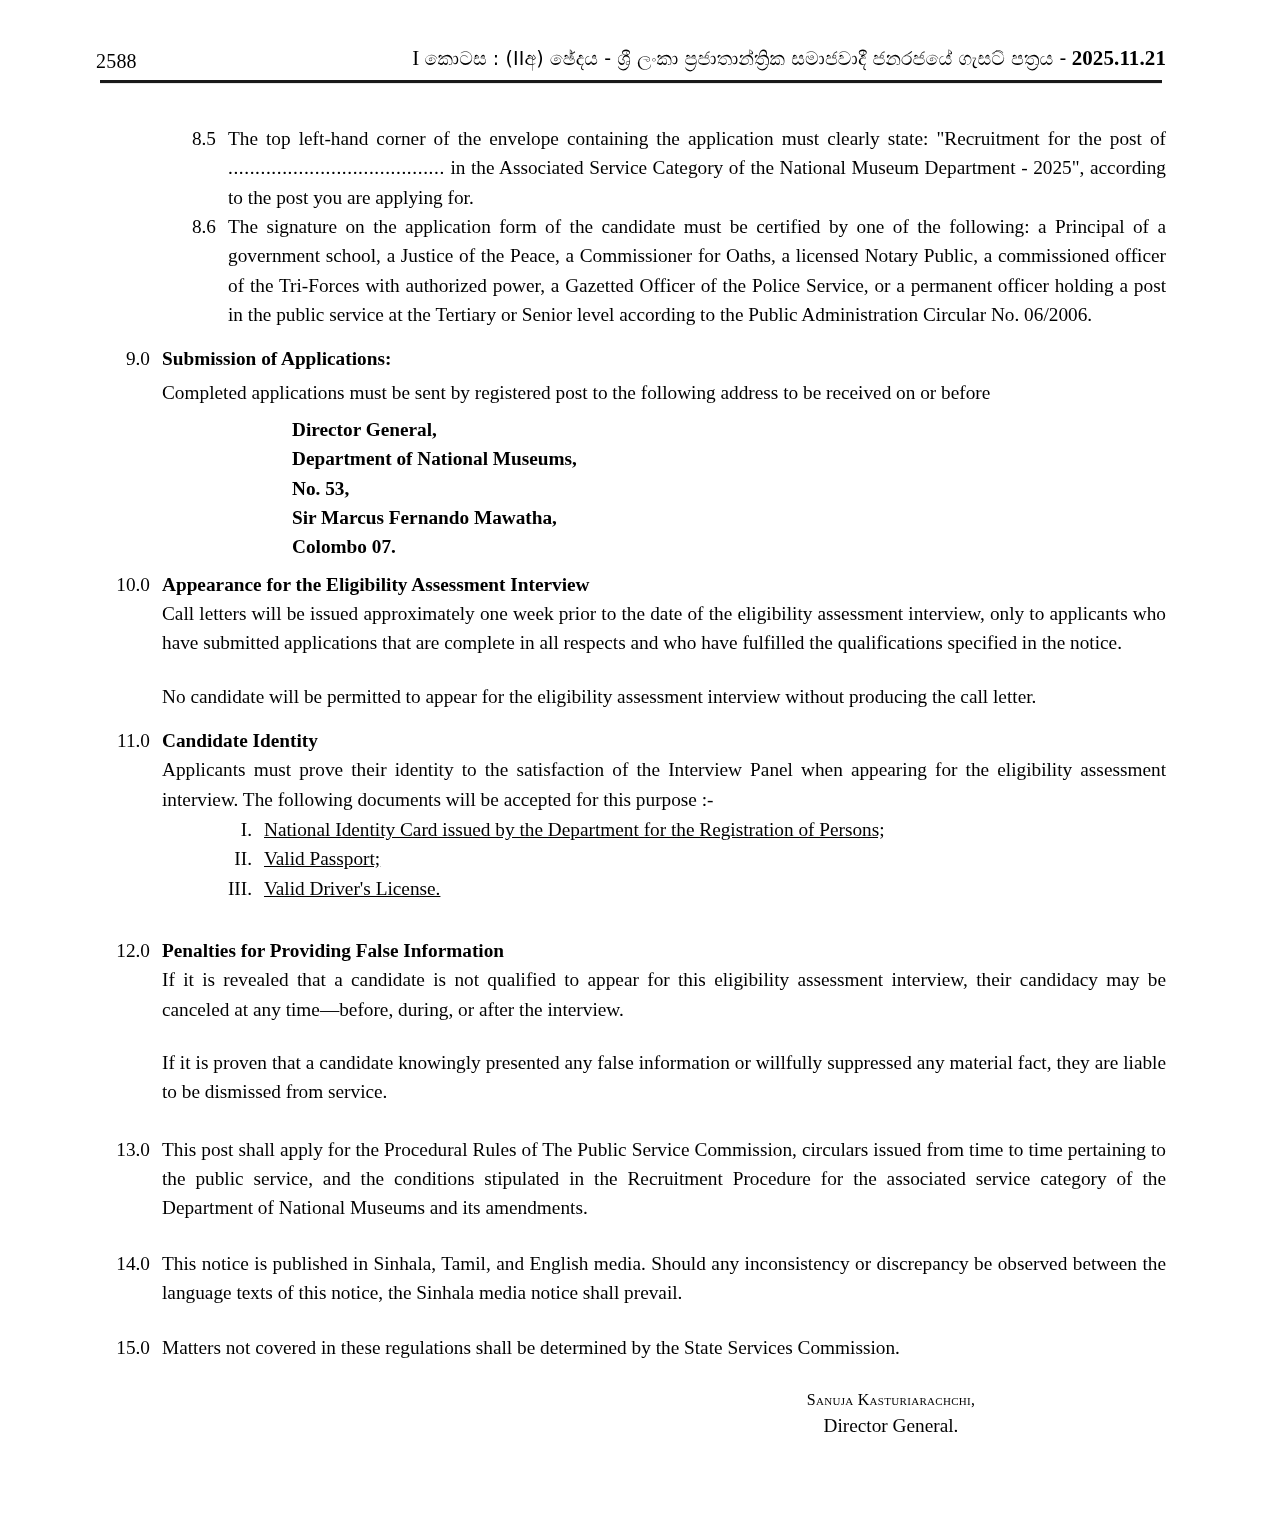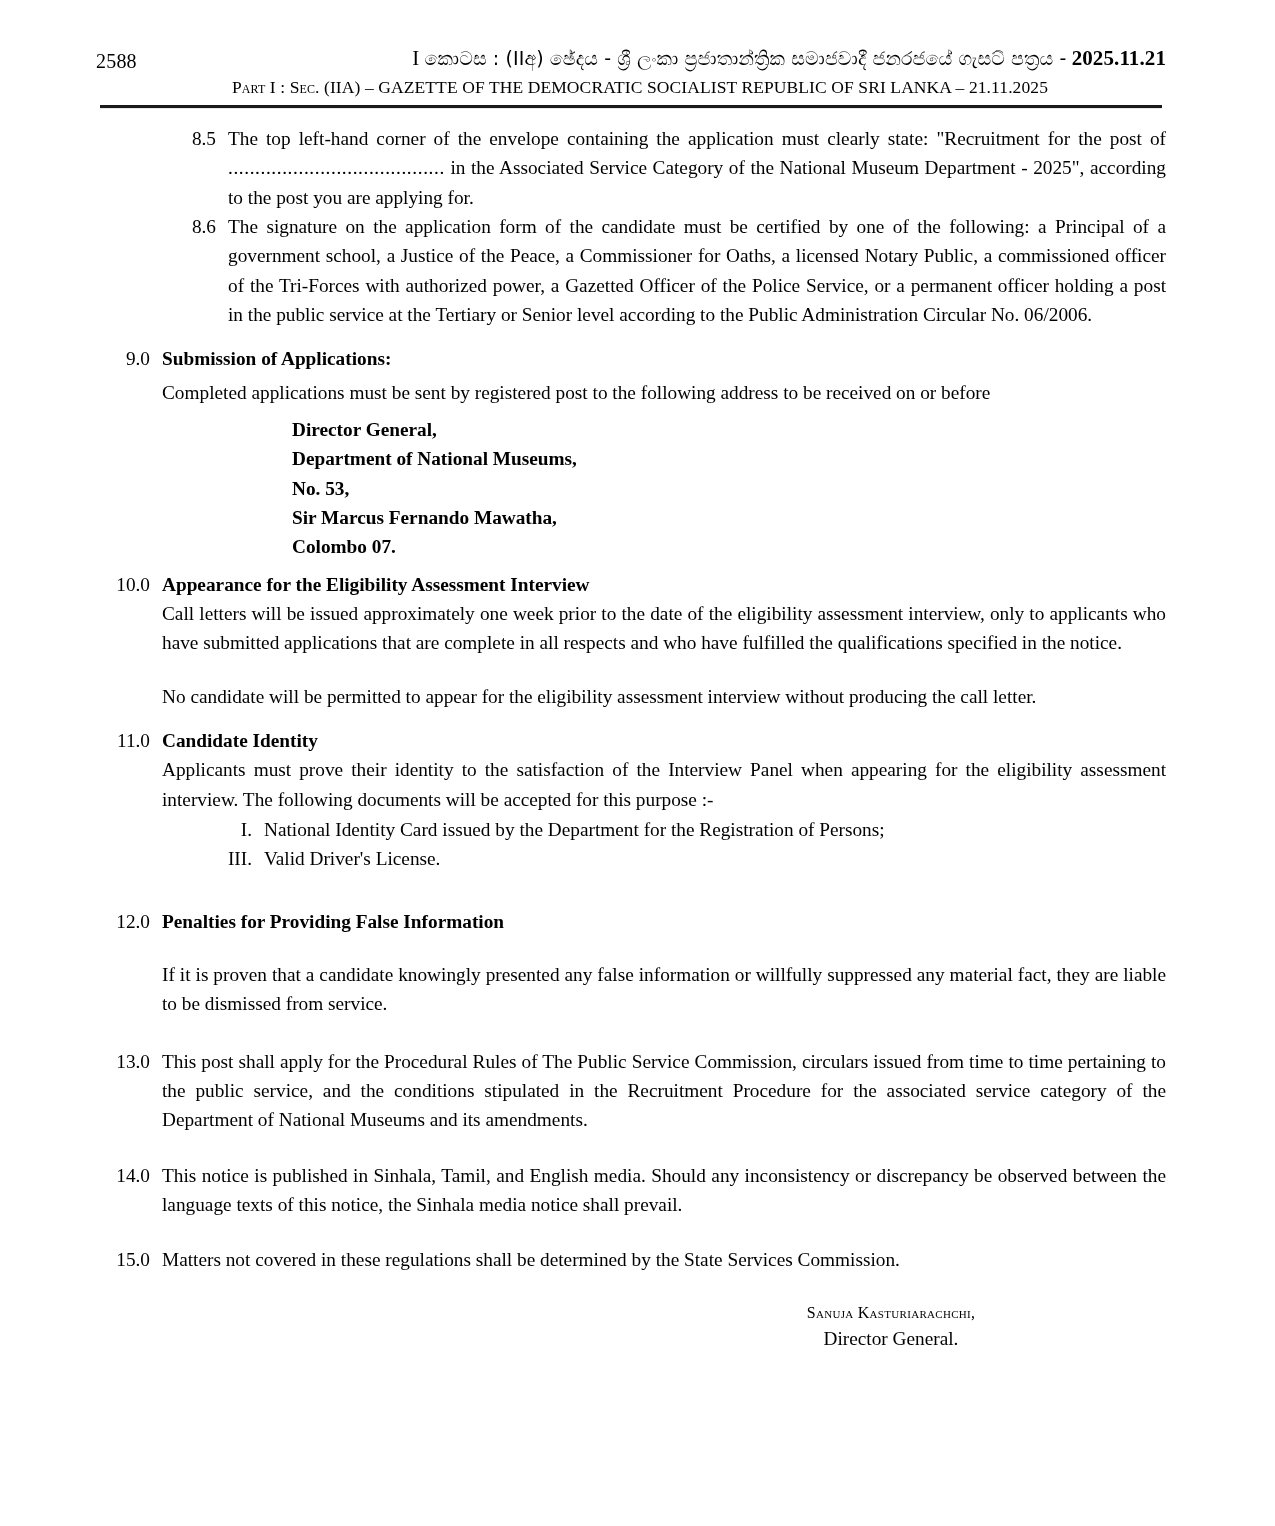--- a/index.html
+++ b/index.html
@@ -138,21 +138,21 @@
     display: flex;
     align-items: flex-start;
   }
   .roman-item .rnum {
     flex: 0 0 auto;
     width: 46px;
     text-align: right;
     padding-right: 12px;
     white-space: nowrap;
   }
-  .roman-item .rtxt { flex: 1 1 auto; }
+  .roman-item .rtxt { flex: 1 1 auto; text-decoration: underline; }
 
   
   .signature {
     margin-top: 26px;
     text-align: center;
     padding-left: 520px;
     line-height: 1.5;
   }
   .sig-name {
     font-variant: small-caps;
@@ -166,23 +166,20 @@
 
 <div class="page">
 
   <div class="header">
     <div class="page-number">2588</div>
     <div class="hdr-line1">
       <span class="roman-part">I</span>
       <span class="sinhala">කොටස : (IIඅ) ඡේදය - ශ්‍රී ලංකා ප්‍රජාතාන්ත්‍රික සමාජවාදී ජනරජයේ ගැසට් පත්‍රය -</span>
       <span class="roman-part" style="font-weight:700">2025.11.21</span>
     </div>
-    <div class="hdr-line2">
-      <span class="sc">Part I : Sec. (IIA) – GAZETTE OF THE DEMOCRATIC SOCIALIST REPUBLIC OF SRI LANKA – 21.11.2025</span>
-    </div>
     <div class="rule"></div>
   </div>
 
   <div class="body">
 
     <div class="row sub-row">
       <div class="num">8.5</div>
       <div class="txt"><span>The top left-hand corner of the envelope containing the application must clearly state: "Recruitment for the post of </span><span class="dots">........................................</span><span> in the Associated Service Category of the National Museum Department - 2025", according to the post you are applying for.</span></div>
     </div>
 
@@ -233,31 +230,36 @@
         <div class="txt">Applicants must prove their identity to the satisfaction of the Interview Panel when appearing for the eligibility assessment interview. The following documents will be accepted for this purpose :-</div>
       </div>
     </div>
 
     <div class="roman-list">
       <div class="roman-item">
         <div class="rnum">I.</div>
         <div class="rtxt">National Identity Card issued by the Department for the Registration of Persons;</div>
       </div>
       <div class="roman-item">
+        <div class="rnum">II.</div>
+        <div class="rtxt">Valid Passport;</div>
+      </div>
+      <div class="roman-item">
         <div class="rnum">III.</div>
         <div class="rtxt">Valid Driver's License.</div>
       </div>
     </div>
 
     <div style="height:33px"></div>
 
     <div class="row main-row">
       <div class="num">12.0</div>
       <div class="txt nojust">
         <div class="head-b">Penalties for Providing False Information</div>
+        <div class="txt">If it is revealed that a candidate is not qualified to appear for this eligibility assessment interview, their candidacy may be canceled at any time—before, during, or after the interview.</div>
         <div style="height:24px"></div>
         <div class="txt">If it is proven that a candidate knowingly presented any false information or willfully suppressed any material fact, they are liable to be dismissed from service.</div>
       </div>
     </div>
 
     <div style="height:28px"></div>
 
     <div class="row main-row">
       <div class="num">13.0</div>
       <div class="txt">This post shall apply for the Procedural Rules of The Public Service Commission, circulars issued from time to time pertaining to the public service, and the conditions stipulated in the Recruitment Procedure for the associated  service category of the Department of National Museums and its amendments.</div>

